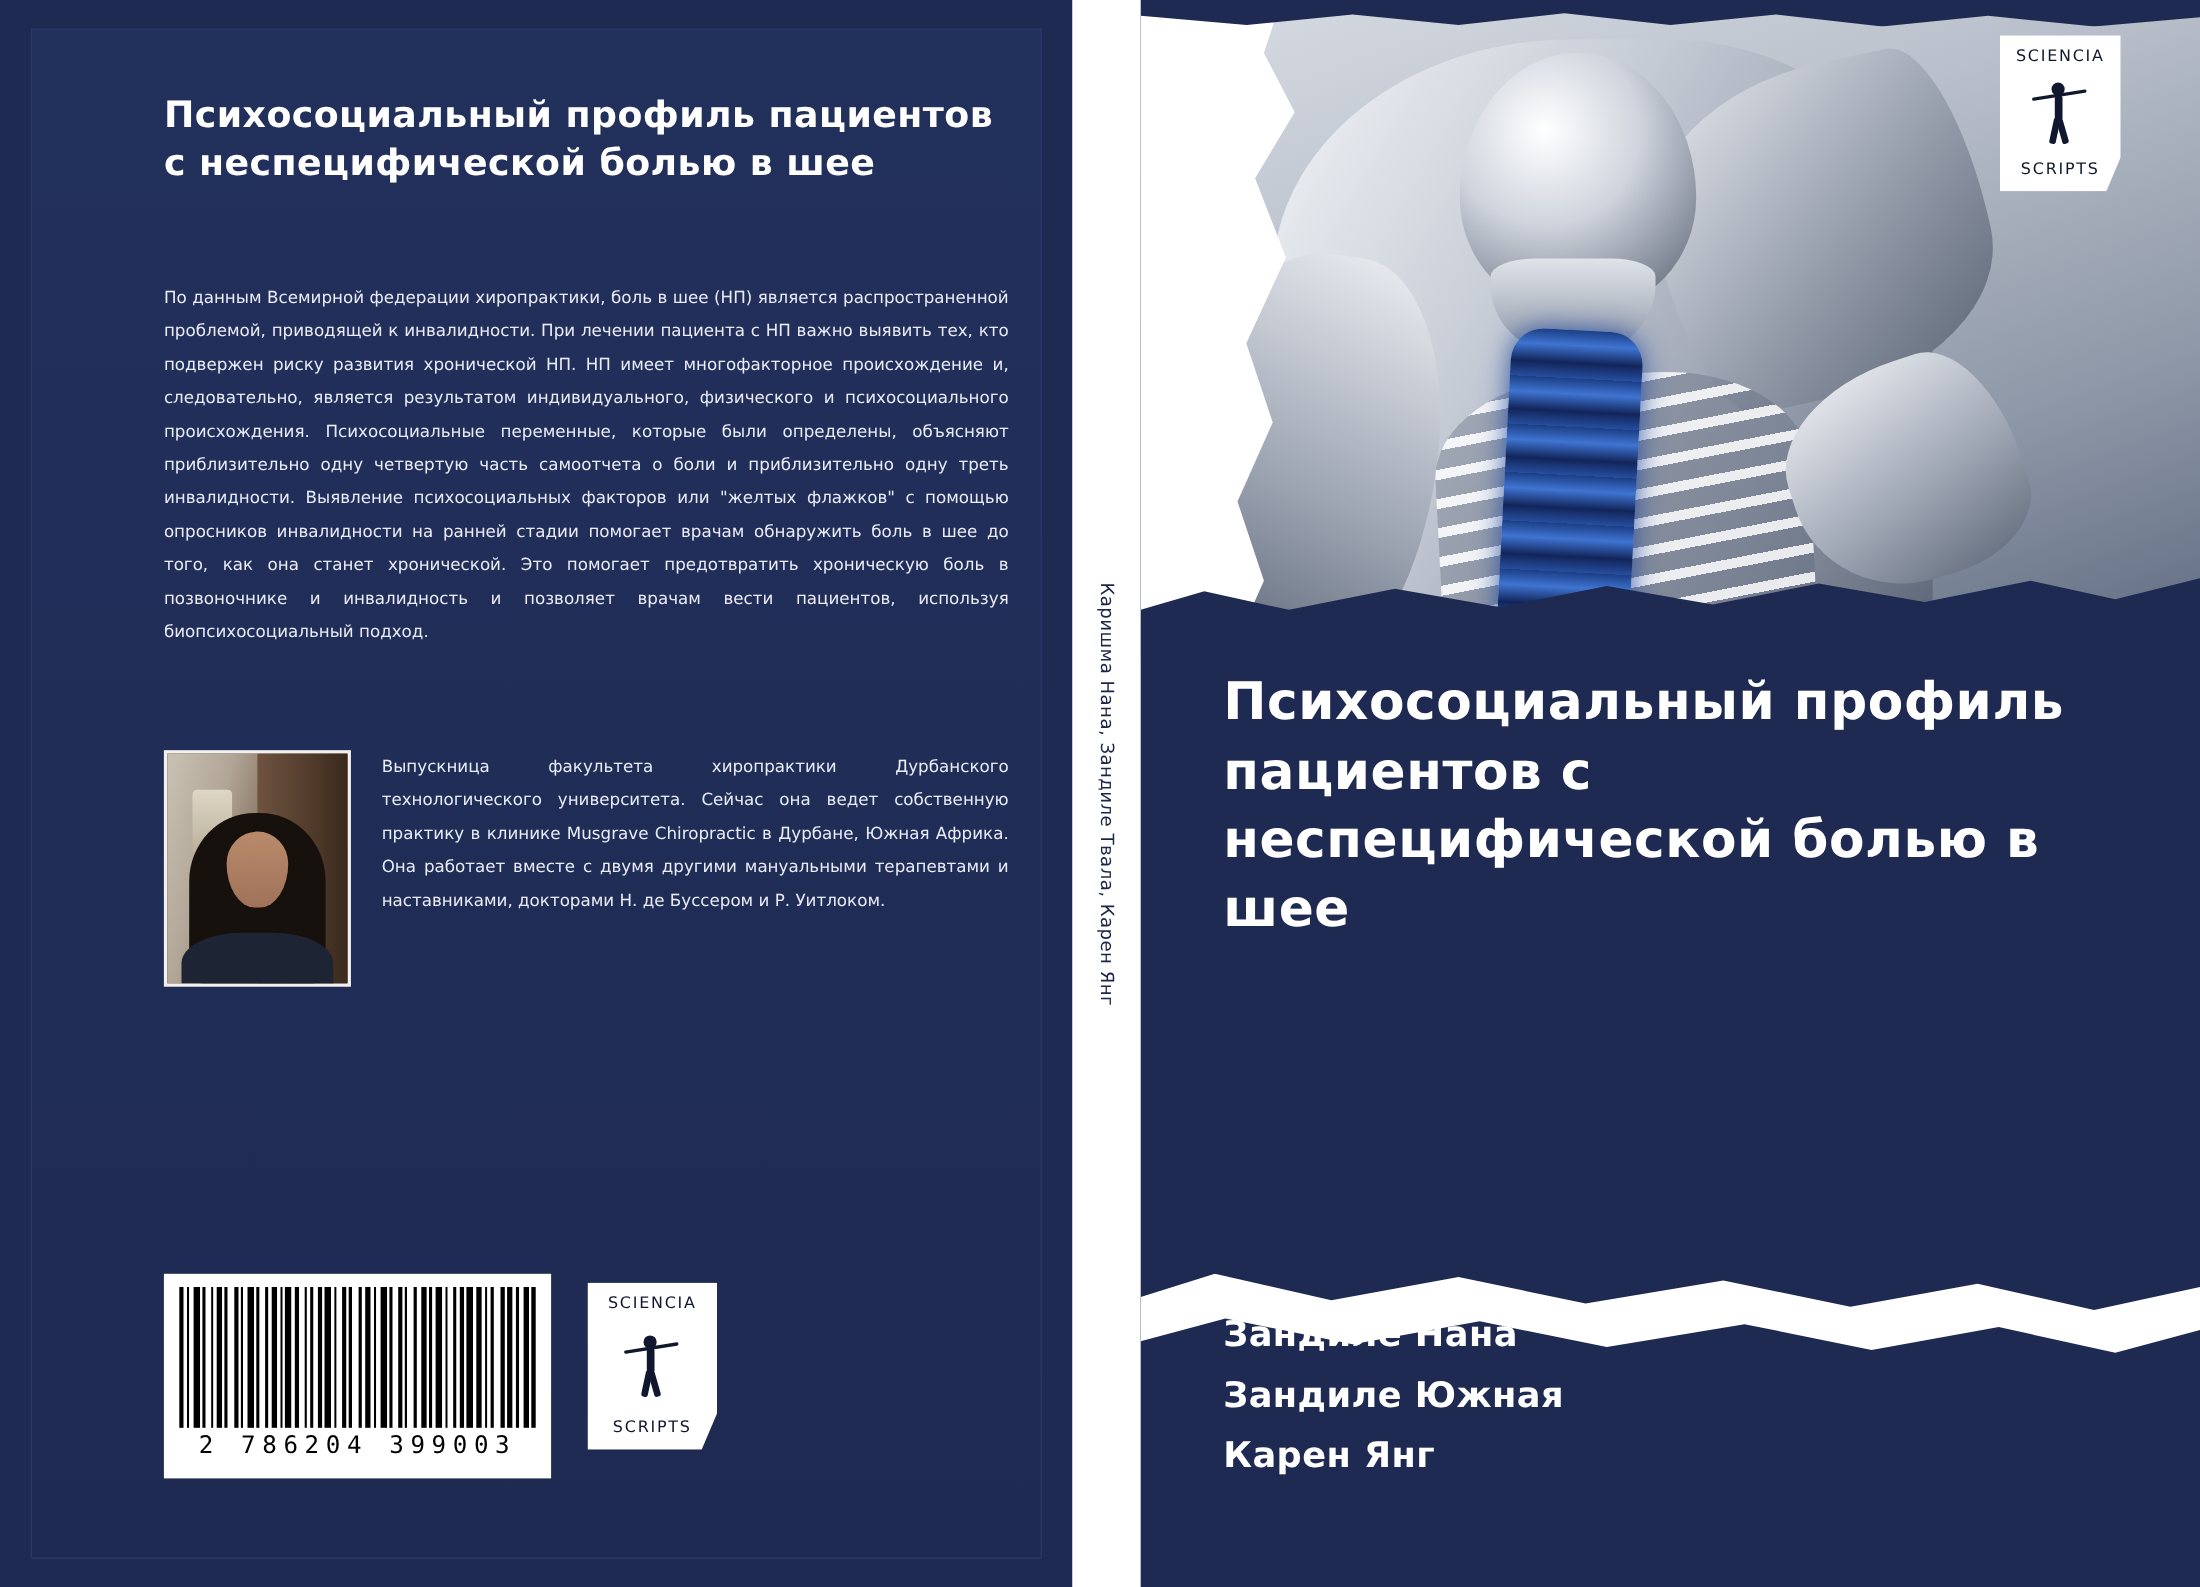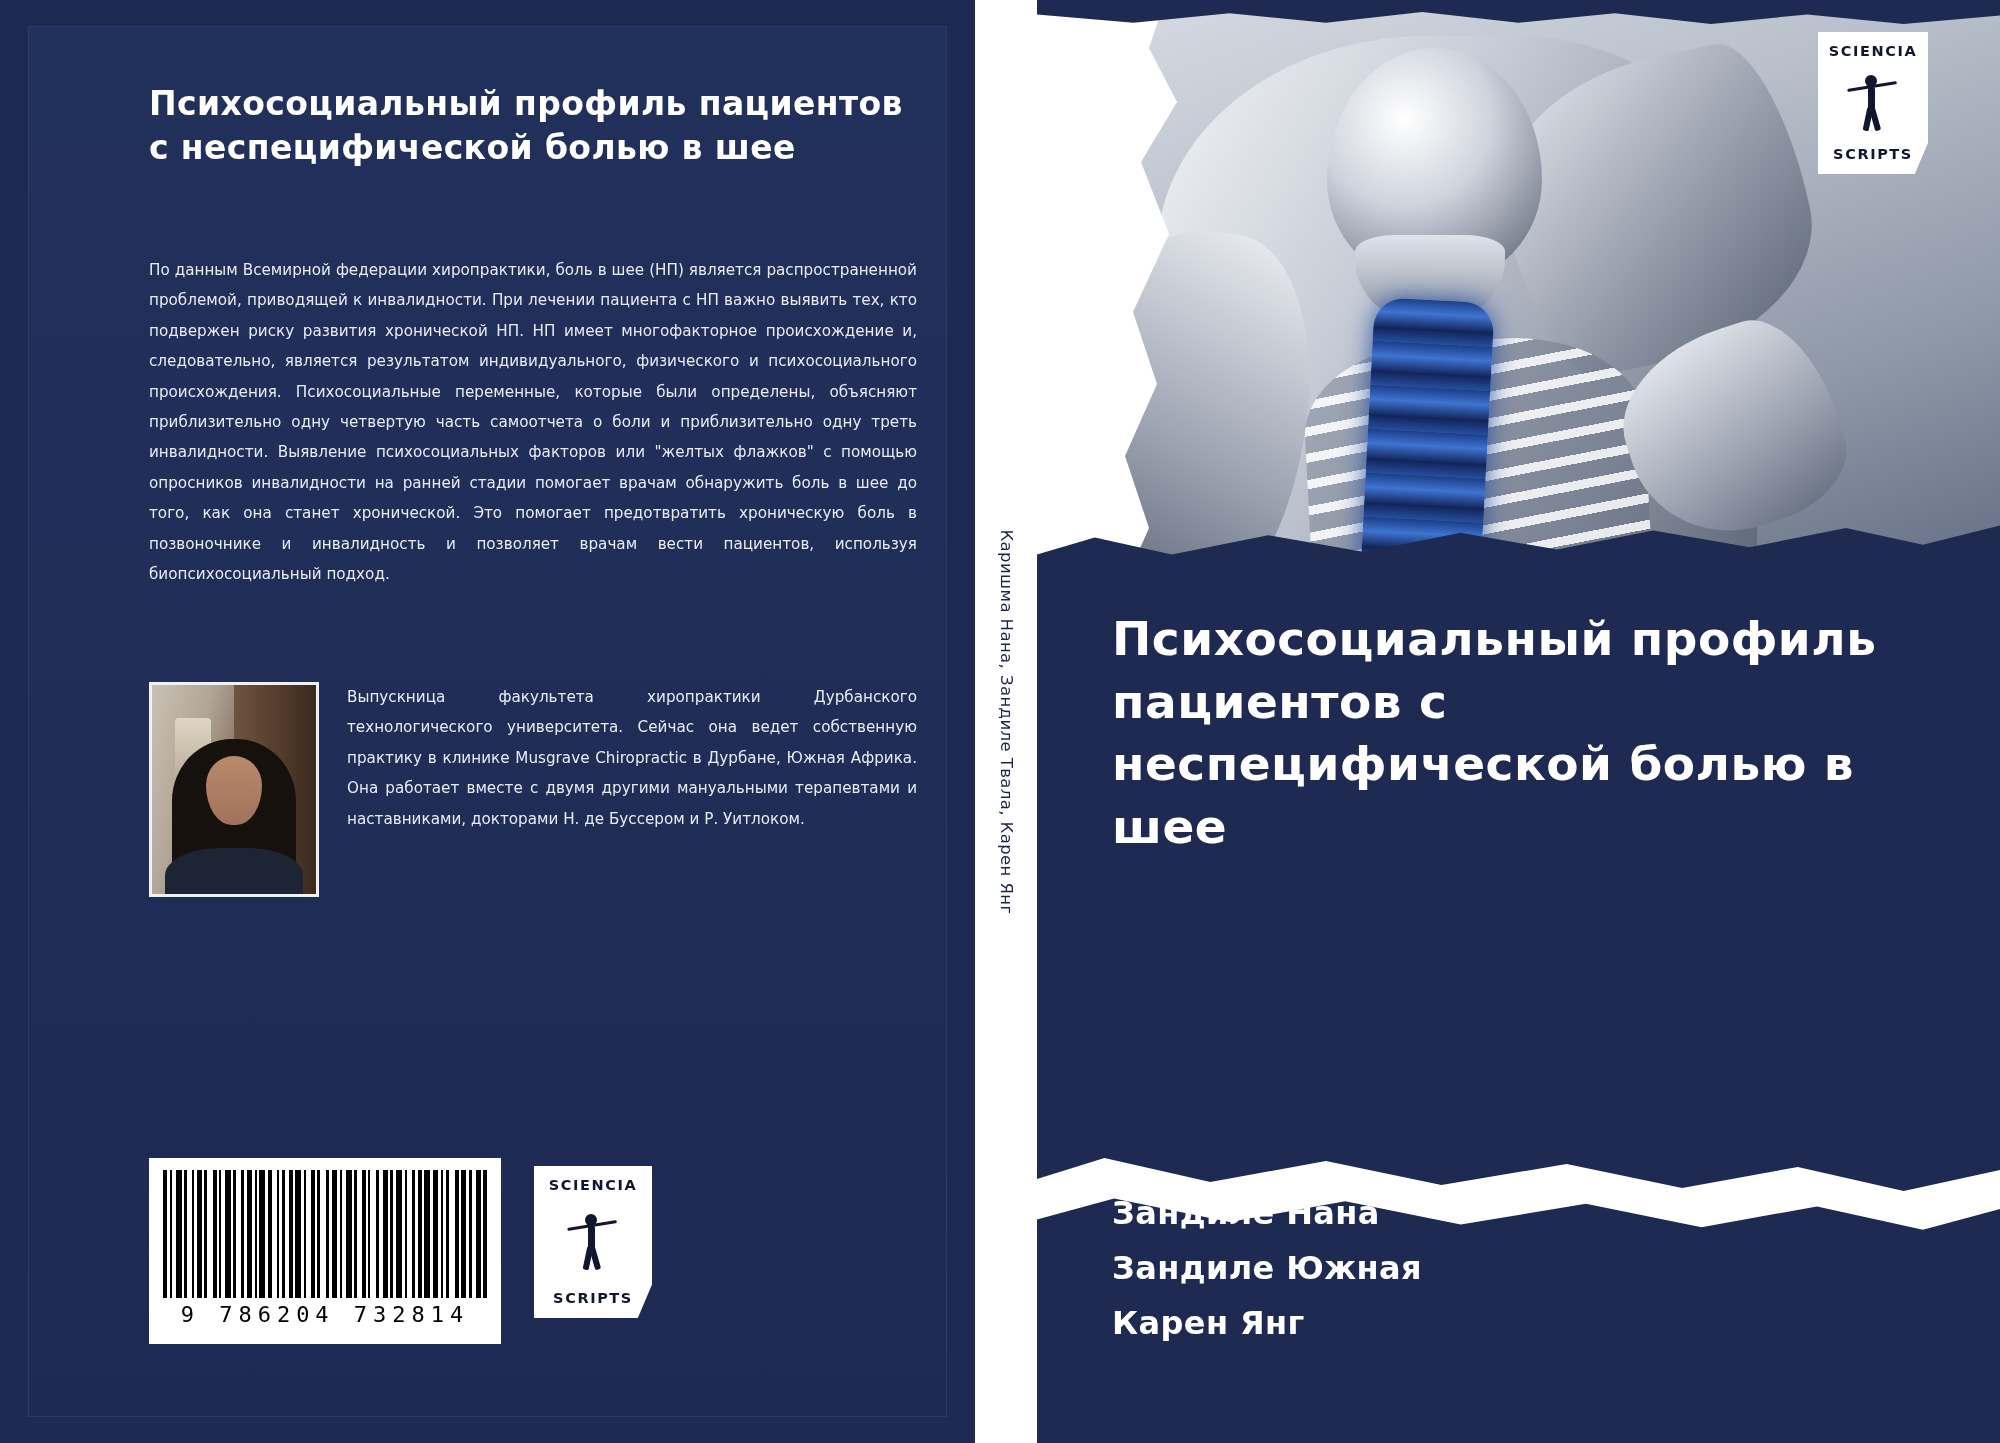--- a/index.html
+++ b/index.html
@@ -135,21 +135,21 @@
     position: relative;
     width: 100%; height: 100%;
     background: #ffffff;
     clip-path: polygon(0 0, 100% 0, 100% 78%, 88% 100%, 0 100%);
     display: flex; flex-direction: column;
     align-items: center; justify-content: space-between;
     padding: 11px 4px 12px 4px;
   }
   .logo-word {
     font-size: 14.5px;
-    font-weight: bold;
+    font-weight: normal;
     letter-spacing: 1.6px;
     color: #10172e;
   }
   .logo-fig { width: 56px; height: 62px; }
 
   
   .spine {
     position: absolute;
     left: 975px; top: 0;
     width: 62px; height: 1443px;
@@ -415,21 +415,21 @@
             <i style="width:4px"></i>
             <i style="width:2px;background:#fff"></i>
           <i style="width:5px"></i>
             <i style="width:3px;background:#fff"></i>
             <i style="width:3px"></i>
             <i style="width:4px;background:#fff"></i>
           <i style="width:6px"></i>
             <i style="width:2px;background:#fff"></i>
             <i style="width:4px"></i>
         </div>
-        <div class="barcode-digits">9 786204 732814</div>
+        <div class="barcode-digits">2 786204 399003</div>
       </div>
 
       <div class="logo-back">
         <div class="logo-shape">
           <div class="logo-word">SCIENCIA</div>
           <svg class="logo-fig" viewBox="0 0 56 62">
             <g fill="#10172e">
               <circle cx="26" cy="9" r="6"></circle>
               <rect x="23" y="15" width="7" height="22" rx="2"></rect>
               <rect x="2" y="13" width="50" height="3" rx="1.5" transform="rotate(-9 27 14)"></rect>

